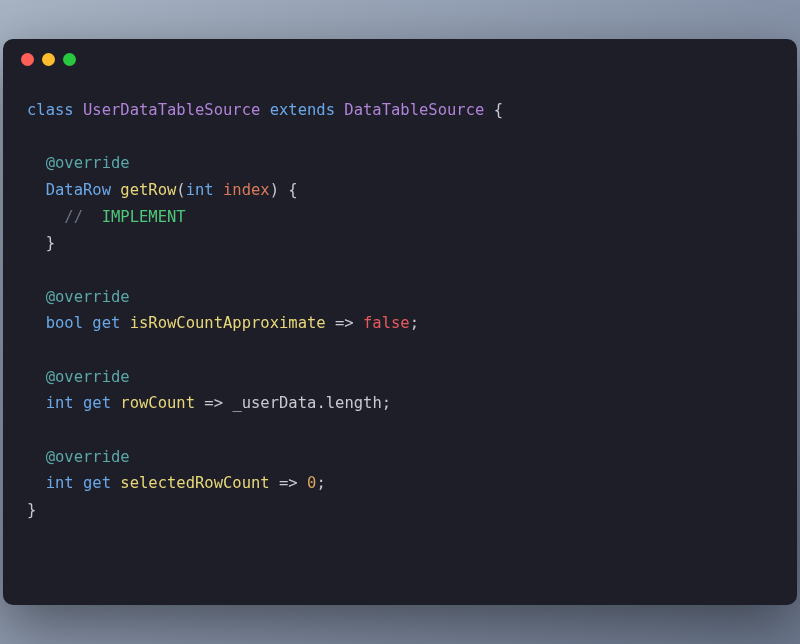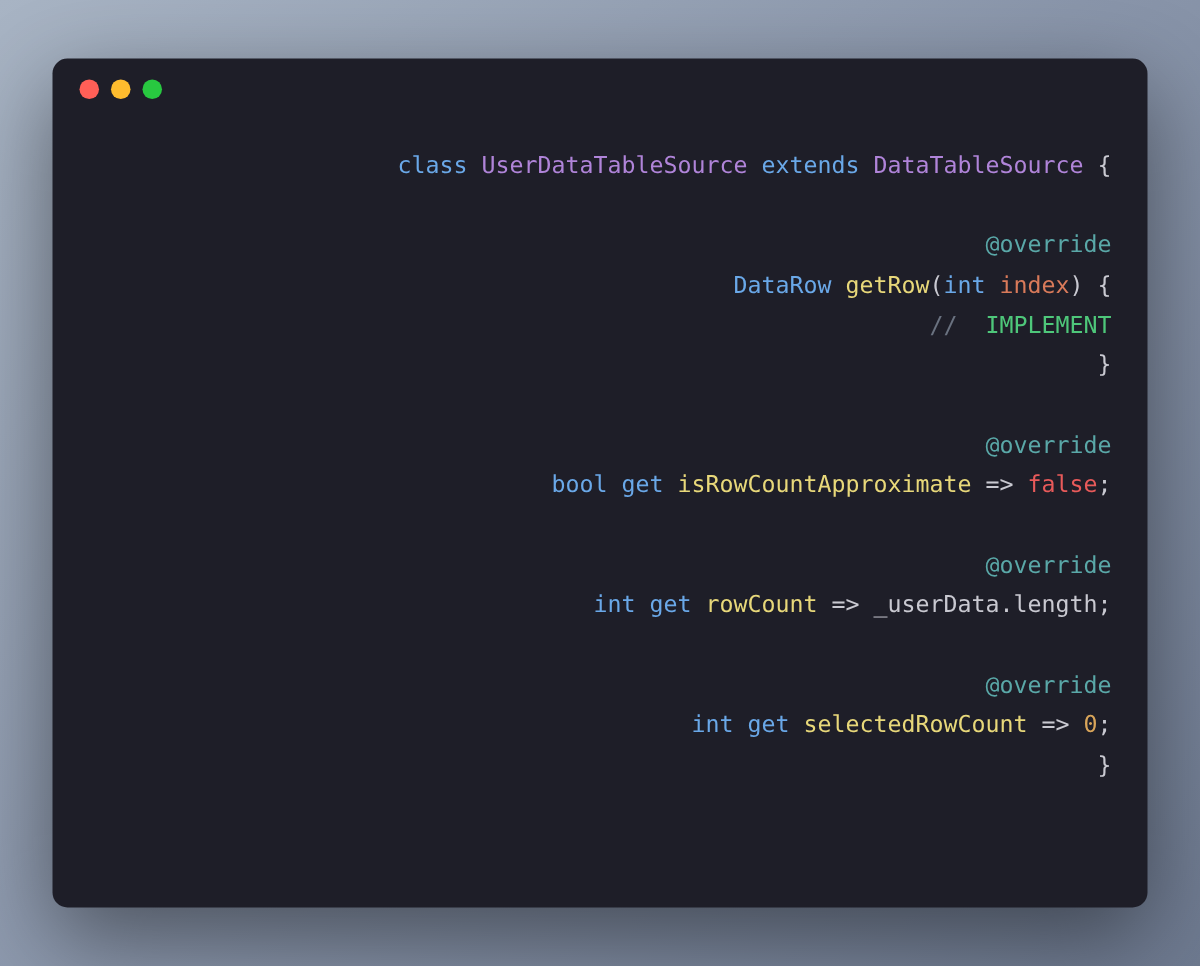--- a/index.html
+++ b/index.html
@@ -10,27 +10,26 @@
     body {
       width: 800px;
       height: 644px;
       background: linear-gradient(135deg, #a8b4c4 0%, #8a96ab 50%, #6e7a90 100%);
       display: flex;
       align-items: center;
       justify-content: center;
       font-family: 'Menlo', 'Monaco', 'Consolas', monospace;
     }
     .window {
-      width: 730px;
+      width: 794px;
       height: 566px;
       background: #1e1e28;
       border-radius: 10px;
       box-shadow: 0 20px 60px rgba(0,0,0,0.45);
       overflow: hidden;
-      text-align: right;
     }
     .titlebar {
       height: 40px;
       display: flex;
       align-items: center;
       padding-left: 18px;
       gap: 8px;
     }
     .traffic-light {
       width: 13px;

